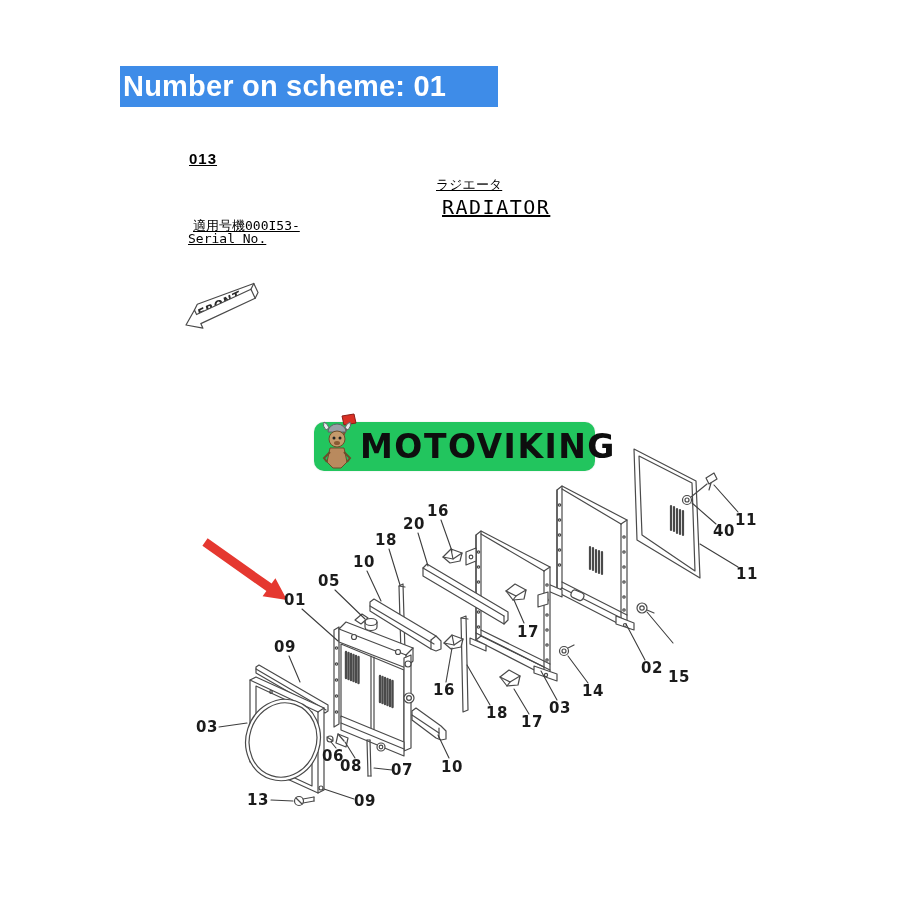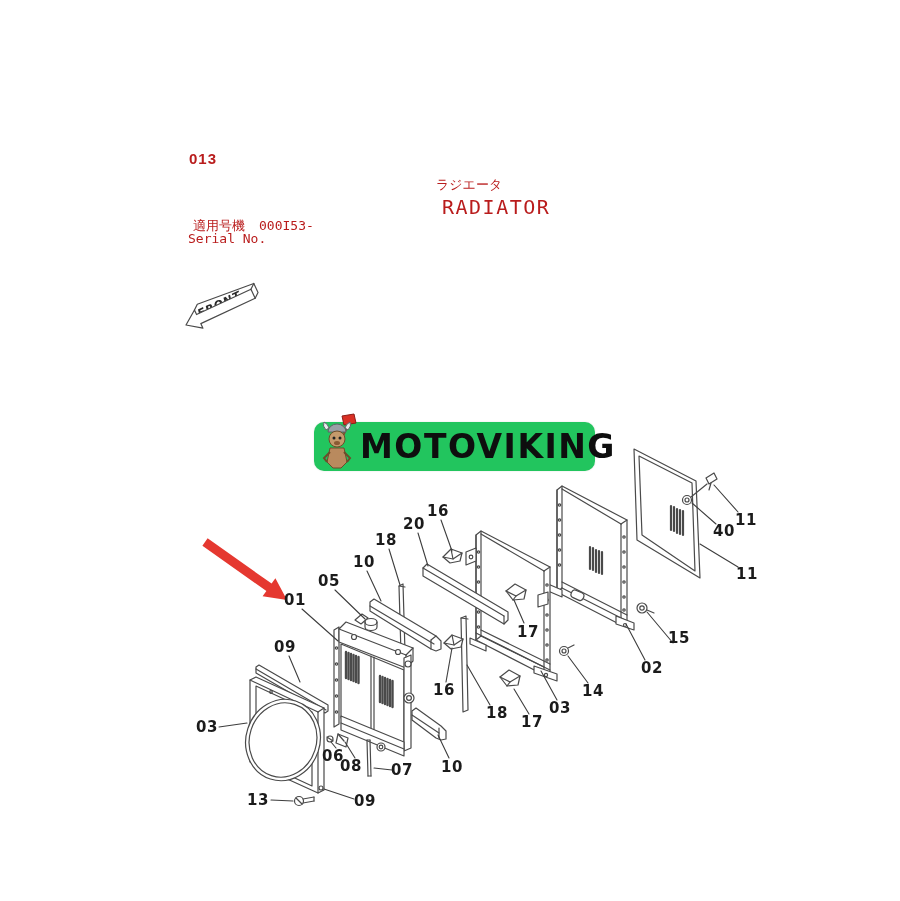--- a/index.html
+++ b/index.html
@@ -6,28 +6,28 @@
   html,body { background:#ffffff; }
   .page {
     position:relative; width:900px; height:901px; background:#fff;
     font-family:"Liberation Sans", sans-serif; overflow:hidden;
   }
   .hdr {
     position:absolute; left:120px; top:66px; width:378px; height:41px;
     background:#3e8ce8; color:#fff; font-weight:bold; font-size:29px;
     line-height:41px; padding-left:3px; letter-spacing:0.2px; white-space:nowrap;
   }
-  .t { position:absolute; white-space:pre; color:#b91c1c; }
+  .t { position:absolute; white-space:pre; color:#000000;text-decoration:underline; }
   .mono { font-family:"DejaVu Sans Mono", monospace; }
   .code { left:189px; top:150px; font-size:15px; font-weight:bold; letter-spacing:1px; }
   .jp-title { left:436px; top:176px; font-size:13px; font-family:"DejaVu Sans Mono", monospace; }
   .en-title { left:442px; top:195px; font-size:20px; letter-spacing:1.5px; }
   .serial-row { left:193px; top:217px; font-size:13px; }
   .serial-lbl { left:188px; top:231px; font-size:13px;text-align:right; }
-  .serial-val { margin-left:14px; }
+  .serial-val { }
   .badge {
     position:absolute; left:314px; top:422px; width:281px; height:49px;
     background:#22c55e; border-radius:10px; box-shadow:0 0 2px rgba(0,0,0,.12);
   }
   .badge-text {
     position:absolute; left:46px; top:5px; font-size:33px; font-weight:bold;
     color:#0e0e0e; letter-spacing:1.5px; font-family:"DejaVu Sans", sans-serif;
   }
   .mascot { position:absolute; left:4px; top:-10px; }
   .callout {
@@ -40,20 +40,23 @@
     font-style:italic; color:#2a2a2a; transform:rotate(-25deg);
     letter-spacing:1px; font-family:"DejaVu Sans", sans-serif;
   }
   svg.overlay { position:absolute; left:0; top:0; }
 </style>
 </head>
 <body>
 
 <div class="page">
 
+  <div class="hdr">
+    <span>Number on scheme: 01</span>
+  </div>
 
   <div class="t code">013</div>
   <div class="t jp-title">ラジエータ</div>
   <div class="t en-title mono">RADIATOR</div>
   <div class="t serial-row mono"><span>適用号機</span><span class="serial-val">000I53-</span></div>
   <div class="t serial-lbl mono">Serial No.</div>
 
   <div class="front-label">FRONT</div>
 
   <div class="badge">
@@ -357,18 +360,18 @@
   <span class="callout" style="left:402px;top:770px">07</span>
   <span class="callout" style="left:365px;top:801px">09</span>
   <span class="callout" style="left:452px;top:767px">10</span>
   <span class="callout" style="left:444px;top:690px">16</span>
   <span class="callout" style="left:497px;top:713px">18</span>
   <span class="callout" style="left:532px;top:722px">17</span>
   <span class="callout" style="left:528px;top:632px">17</span>
   <span class="callout" style="left:560px;top:708px">03</span>
   <span class="callout" style="left:593px;top:691px">14</span>
   <span class="callout" style="left:652px;top:668px">02</span>
-  <span class="callout" style="left:679px;top:638px">15</span>
+  <span class="callout" style="left:679px;top:677px">15</span>
   <span class="callout" style="left:747px;top:574px">11</span>
   <span class="callout" style="left:724px;top:531px">40</span>
   <span class="callout" style="left:746px;top:520px">11</span>
 
 </div>
 
 </body></html>

